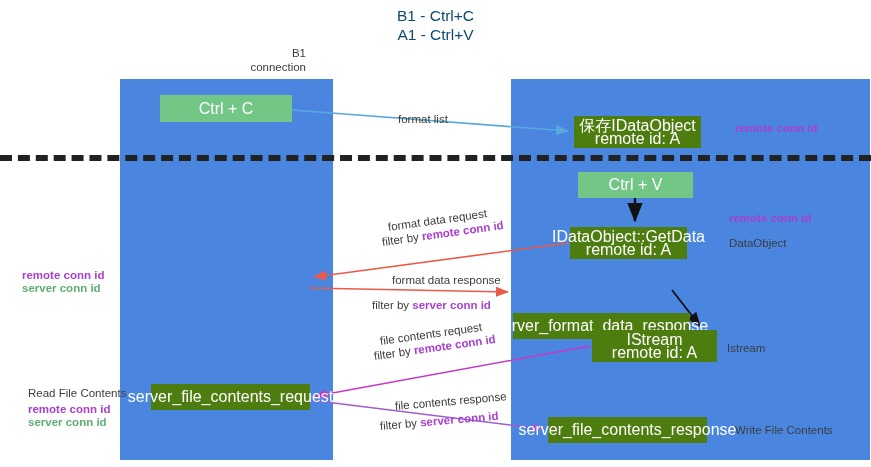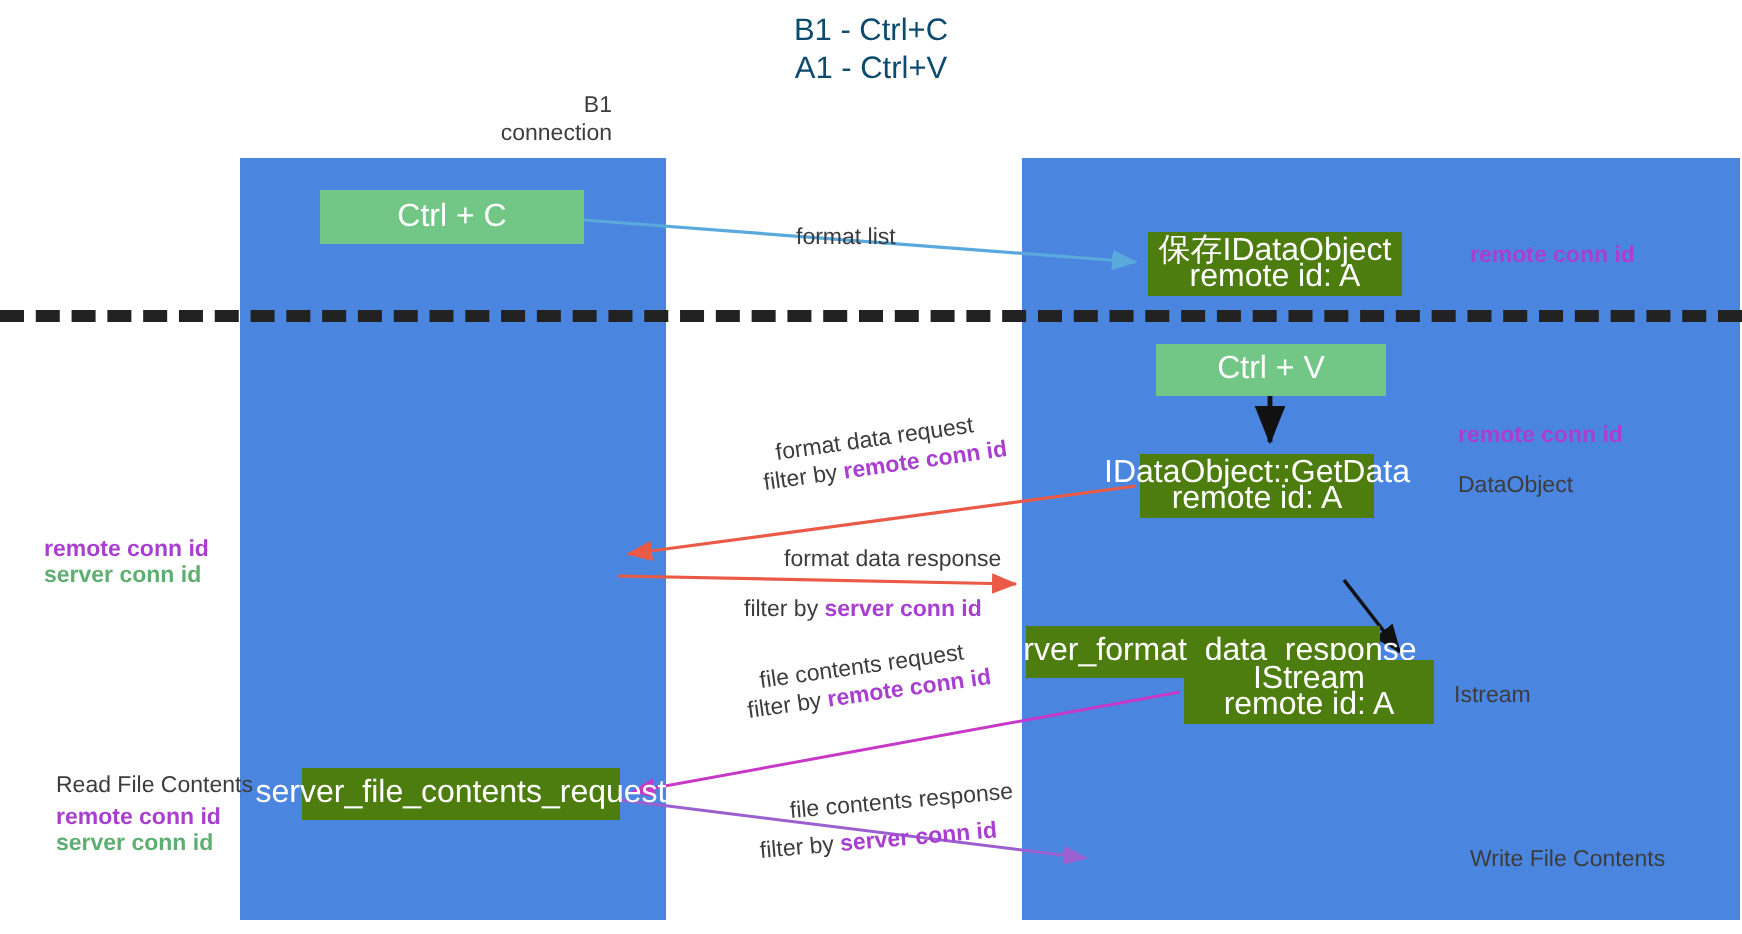--- a/index.html
+++ b/index.html
@@ -135,20 +135,21 @@
   <div class="node green" id="n-ctrlc">Ctrl + C</div>
   <div class="node orange" id="n-idataobject">保存IDataObject
 remote id: A</div>
   <div class="node green" id="n-ctrlv">Ctrl + V</div>
   <div class="node orange" id="n-getdata">IDataObject::GetData
 remote id: A</div>
   <div class="node orange" id="n-fmt-res">server_format_data_response</div>
   <div class="node orange" id="n-istream">IStream
 remote id: A</div>
   <div class="node orange" id="n-file-req">server_file_contents_request</div>
+  <div class="node orange" id="n-file-res">server_file_contents_response</div>
 
   <div id="divider"></div>
 
   <div class="lbl" id="t-formatlist">format list</div>
   <div class="lbl purple" id="t-rc-1">remote conn id</div>
 
   <div class="lbl" id="t-fdr-1">format data request</div>
   <div class="lbl" id="t-fdr-2"><span>filter by </span><b class="p">remote conn id</b></div>
 
   <div class="lbl purple" id="t-rc-2">remote conn id</div>

